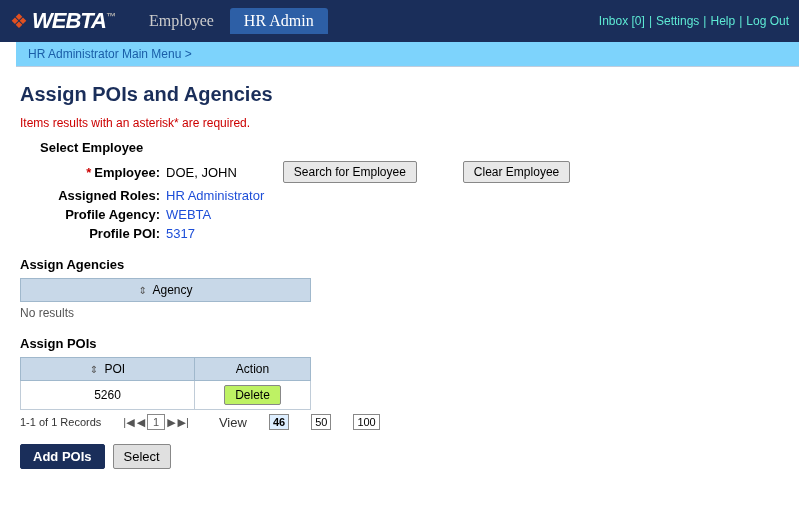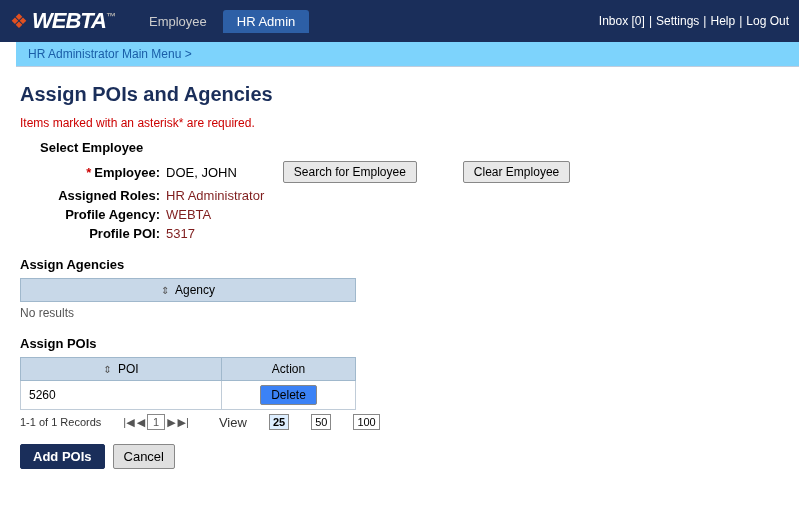--- a/index.html
+++ b/index.html
@@ -40,36 +40,37 @@
     #nav-tabs {
       display: flex;
       align-items: center;
       margin-left: 20px;
       gap: 2px;
     }
     .nav-tab {
       color: #ccc;
       padding: 4px 14px;
       cursor: pointer;
-      font-size: 13px;
+      font-size: 16px;
       border-radius: 3px 3px 0 0;
+      font-family: Liberation Serif, serif;
     }
     .nav-tab.active {
       background: #2d5fa6;
       color: #fff;
       text-align: center;
     }
     #header-right {
       color: #ccc;
       font-size: 12px;
       display: flex;
       gap: 0;
     }
     #header-right span {
-      color: #ffffff;
+      color: #5eead4;
       cursor: pointer;
     }
     .pipe { color: #666; margin: 0 4px; }
 
     
     #breadcrumb {
       background: #7dd3fc;
       padding: 5px 12px;
       font-size: 12px;
       color: #1a5ea8;
@@ -128,21 +129,21 @@
       margin-bottom: 4px;
     }
     .info-label {
       font-weight: bold;
       min-width: 120px;
       text-align: right;
       margin-right: 6px;
       color: #000;
     }
     .info-value {
-      color: #7f1d1d;
+      color: #1d4ed8;
     }
 
     
     .btn {
       padding: 3px 10px;
       font-size: 12px;
       cursor: pointer;
       border: 1px solid #888;
       background: #e8e8e8;
       color: #000;
@@ -168,35 +169,36 @@
       color: #000;
       border-radius: 2px;
     }
 
     
     .assign-section {
       margin-top: 16px;
     }
     .assign-table {
       border-collapse: collapse;
-      width: 336px;
+      width: 291px;
       font-size: 12px;
     }
     .assign-table th {
       background: #c8d8e8;
       border: 1px solid #a0b8cc;
       padding: 4px 8px;
       text-align: center;
       font-weight: normal;
       color: #000;
     }
     .assign-table td {
       border: 1px solid #c0ccd8;
       padding: 4px 8px;
       background: #fff;
+      text-align: center;
     }
     .sort-arrow {
       display: inline-block;
       font-size: 10px;
       margin-right: 3px;
       color: #555;
     }
     .no-results {
       font-size: 12px;
       color: #555;
@@ -246,21 +248,21 @@
     .view-option.active-view {
       font-weight: bold;
       background: #ddeeff;
     }
 
     .delete-btn {
       padding: 2px 10px;
       font-size: 12px;
       cursor: pointer;
       border: 1px solid #888;
-      background: #3b82f6;
+      background: #bef264;
       color: #000;
       border-radius: 2px;
     }
 
     .action-buttons {
       margin-top: 14px;
       display: flex;
       flex-direction: row;
       gap: 8px;
     }
@@ -296,21 +298,21 @@
 
 <div id="breadcrumb">
   <a href="#">HR Administrator Main Menu</a><span> &gt;</span>
 </div>
 
 <div id="main">
 
   <div id="page-title">Assign POIs and Agencies</div>
 
   <div id="required-note">
-    <span>Items marked with an asterisk</span><span style="color:#cc0000">*</span><span> are required.</span>
+    <span>Items results with an asterisk</span><span style="color:#cc0000">*</span><span> are required.</span>
   </div>
 
   <div class="left-section">
     <div class="section-title">Select Employee</div>
 
     <div class="form-row">
       <div class="form-label">
         <span class="required-star">*</span><span>Employee:</span>
       </div>
       <span class="field-value">DOE, JOHN</span>
@@ -376,28 +378,28 @@
     <div class="pagination-row">
       <span class="pagination-info">1-1 of 1 Records</span>
       <div class="pagination-nav">
         <span title="First">|◀</span>
         <span title="Previous">◀</span>
         <span class="page-num">1</span>
         <span title="Next">▶</span>
         <span title="Last">▶|</span>
       </div>
       <span class="view-label">View</span>
-      <span class="view-option active-view">25</span>
+      <span class="view-option active-view">46</span>
       <span class="view-option">50</span>
       <span class="view-option">100</span>
     </div>
   </div>
 
   <div class="action-buttons">
     <div>
       <button class="btn-primary">Add POIs</button>
     </div>
     <div>
-      <button class="btn-cancel">Cancel</button>
+      <button class="btn-cancel">Select</button>
     </div>
   </div>
 
 </div>
 
 </body></html>

